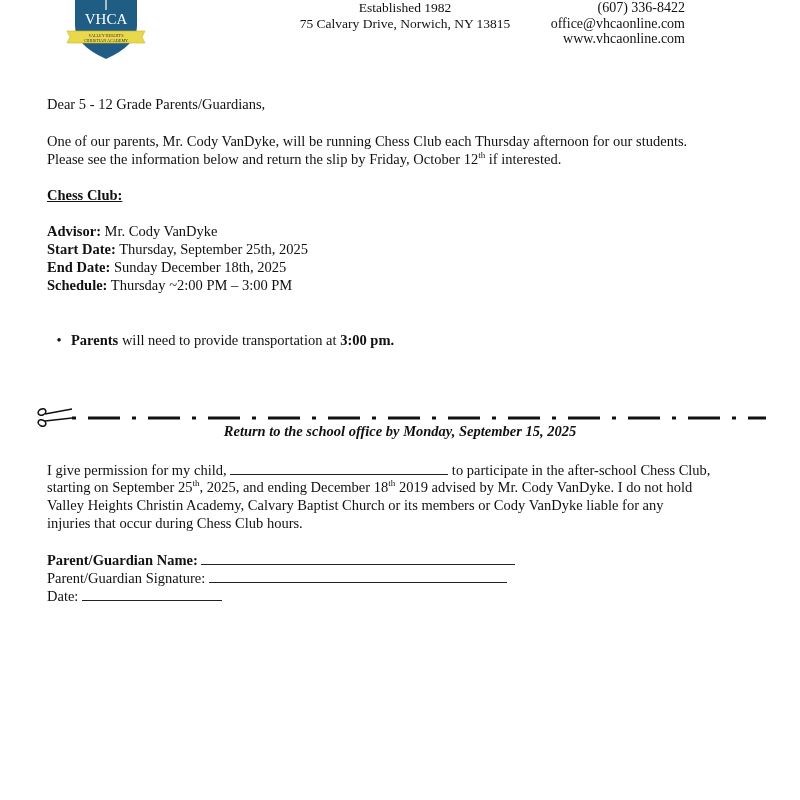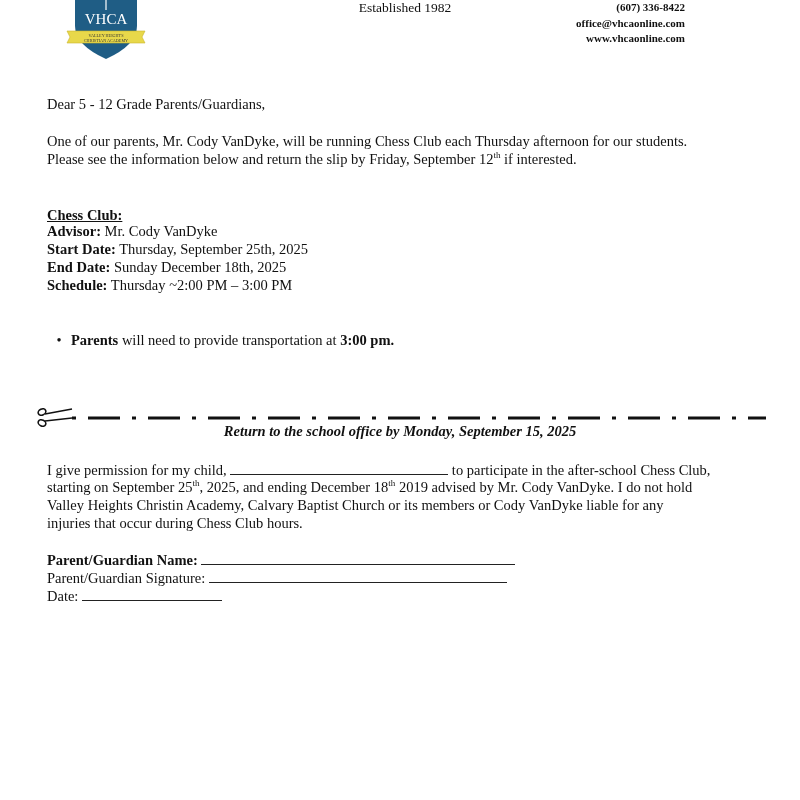--- a/index.html
+++ b/index.html
@@ -1,21 +1,21 @@
 <!DOCTYPE html>
 <html><head>
 <meta charset="utf-8">
 <style>
   html, body { margin:0; padding:0; background:#ffffff; }
   body { width:800px; height:800px; position:relative; overflow:hidden;
          font-family:"Liberation Serif", "DejaVu Serif", serif; color:#111; font-size:14.5px; }
   .abs { position:absolute; }
   .logo { left:66px; top:-14px; width:80px; height:78px; }
   .hdr-center { left:280px; top:0px; width:250px; text-align:center; line-height:15.5px; font-size:13.5px; }
-  .hdr-right { left:540px; top:0px; width:145px; text-align:right; line-height:15.5px; font-size:11px;font-weight:bold; }
+  .hdr-right { left:540px; top:0px; width:145px; text-align:right; line-height:15.5px; font-size:14px; }
   .p { left:47px; line-height:18px; white-space:nowrap;text-align:center; }
   .b { font-weight:bold; }
   .u { text-decoration:underline; }
   sup { font-size:9px; line-height:0; vertical-align:6px; }
   .bullet-row { left:47px; top:331px; }
   .bullet { display:inline-block; width:24px; }
   .cutline { left:36px; top:405px; width:730px; height:24px; }
   .return { left:0; width:800px; top:423px; text-align:center; font-weight:bold; font-style:italic; }
   .blank { display:inline-block; border-bottom:1px solid #222; height:14px; vertical-align:baseline; }
 </style>
@@ -27,33 +27,34 @@
   <path d="M9 0 L71 0 L71 40 Q71 59 40 73 Q9 59 9 40 Z" fill="#1f5d85"></path>
   <line x1="40" y1="14" x2="40" y2="24" stroke="#fff" stroke-width="1.2"></line>
   <text x="40" y="38" text-anchor="middle" fill="#fff" font-size="15" font-family="Liberation Serif, serif">VHCA</text>
   <path d="M1 45 L79 45 L76 51 L79 57 L1 57 L4 51 Z" fill="#e8d84a" stroke="#c9b62c" stroke-width="0.6"></path>
   <text x="40" y="50.5" text-anchor="middle" fill="#333" font-size="4.2" font-family="Liberation Serif, serif">VALLEY HEIGHTS</text>
   <text x="40" y="55.5" text-anchor="middle" fill="#333" font-size="4.2" font-family="Liberation Serif, serif">CHRISTIAN ACADEMY</text>
 </svg>
 
 <div class="abs hdr-center">
   <div>Established 1982</div>
+  <div>75 Calvary Drive, Norwich, NY 13815</div>
 </div>
 <div class="abs hdr-right">
   <div>(607) 336-8422</div>
   <div>office@vhcaonline.com</div>
   <div>www.vhcaonline.com</div>
 </div>
 
 <div class="abs p" style="top:95px;">Dear 5 - 12 Grade Parents/Guardians,</div>
 
 <div class="abs p" style="top:132px;">One of our parents, Mr. Cody VanDyke, will be running Chess Club each Thursday afternoon for our students.</div>
-<div class="abs p" style="top:150px;"><span>Please see the information below and return the slip by Friday, September 12</span><sup>th</sup><span> if interested.</span></div>
+<div class="abs p" style="top:150px;"><span>Please see the information below and return the slip by Friday, October 12</span><sup>th</sup><span> if interested.</span></div>
 
-<div class="abs p b u" style="top:186px;margin-top:20px;">Chess Club:</div>
+<div class="abs p b u" style="top:186px;">Chess Club:</div>
 
 <div class="abs p" style="top:222px;"><span class="b">Advisor:</span><span> Mr. Cody VanDyke</span></div>
 <div class="abs p" style="top:240px;"><span class="b">Start Date:</span><span> Thursday, September 25th, 2025</span></div>
 <div class="abs p" style="top:258px;"><span class="b">End Date:</span><span> Sunday December 18th, 2025</span></div>
 <div class="abs p" style="top:276px;"><span class="b">Schedule:</span><span> Thursday ~2:00 PM – 3:00 PM</span></div>
 
 <div class="abs p bullet-row">
   <span class="bullet">•</span><span class="b">Parents</span><span> will need to provide transportation at </span><span class="b">3:00 pm.</span>
 </div>
 

